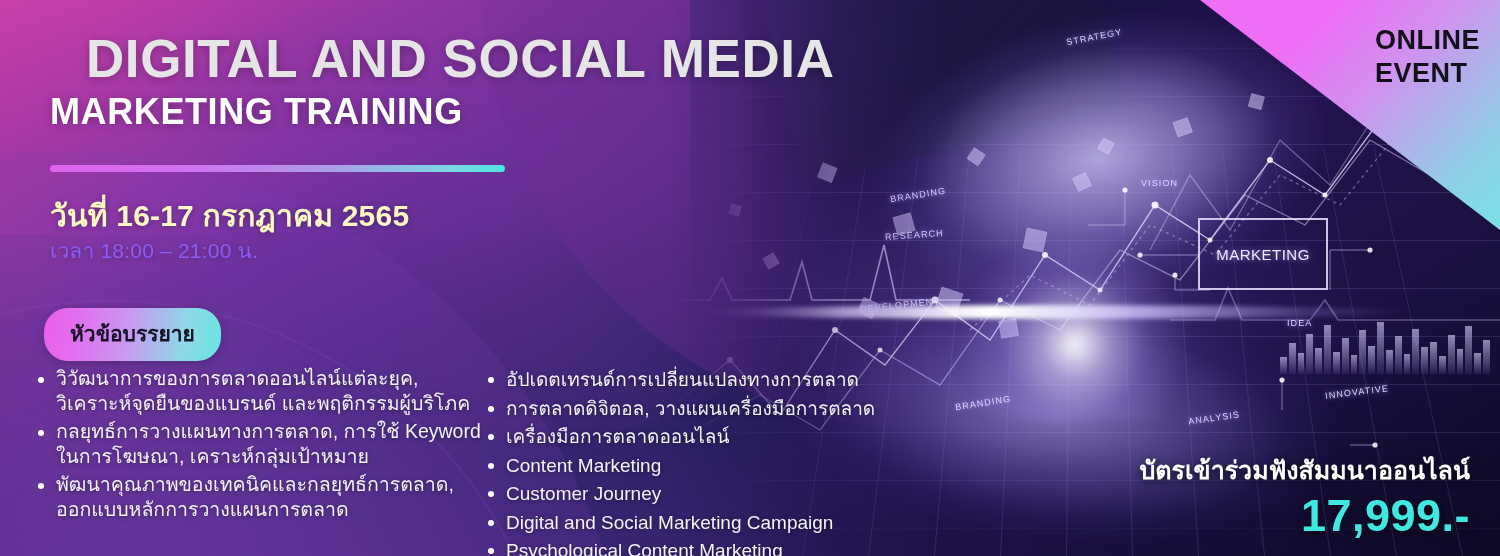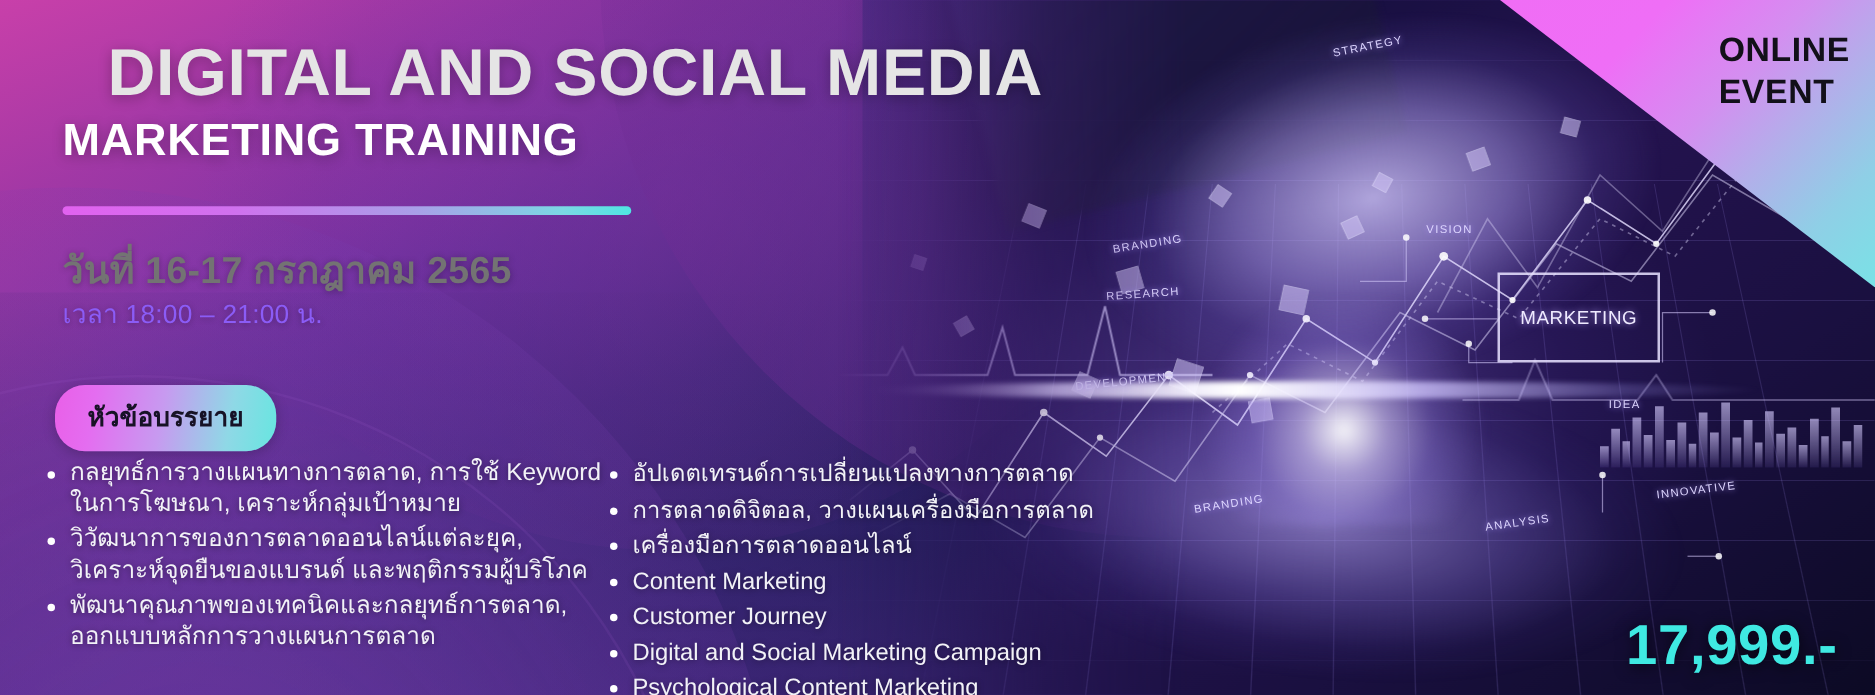--- a/index.html
+++ b/index.html
@@ -173,21 +173,21 @@
     letter-spacing:0.6px; line-height:1;
     text-shadow:0 2px 10px rgba(0,0,0,0.28);
   }
   .rule{
     position:absolute; left:50px; top:165px; width:455px; height:7px;
     border-radius:4px;
     background:linear-gradient(to right, #e162ef 0%, #d071ee 30%, #a99fe8 62%, #7bd8e4 88%, #4fe6e2 100%);
   }
   .date{
     position:absolute; left:50px; top:192px;
-    color:#737373; font-size:30px; font-weight:bold; letter-spacing:0.2px;
+    color:#fef9c3; font-size:30px; font-weight:bold; letter-spacing:0.2px;
     text-shadow:0 1px 6px rgba(0,0,0,0.3);
   }
   .time{
     position:absolute; left:50px; top:234px;
     color:#8b5cf6; font-size:21px; letter-spacing:0.2px;
     text-shadow:0 1px 5px rgba(0,0,0,0.3);
   }
 
   .pill{
     position:absolute; left:44px; top:308px;
@@ -373,34 +373,35 @@
     <div class="title-2">MARKETING TRAINING</div>
     <div class="rule"></div>
 
     <div class="date">วันที่ 16-17 กรกฎาคม 2565</div>
     <div class="time">เวลา 18:00 – 21:00 น.</div>
 
     <div class="pill">หัวข้อบรรยาย</div>
 
     <div class="col-left">
       <ul class="bullets">
+        <li>วิวัฒนาการของการตลาดออนไลน์แต่ละยุค, วิเคราะห์จุดยืนของแบรนด์ และพฤติกรรมผู้บริโภค</li>
         <li>กลยุทธ์การวางแผนทางการตลาด, การใช้ Keyword ในการโฆษณา, เคราะห์กลุ่มเป้าหมาย</li>
-        <li>วิวัฒนาการของการตลาดออนไลน์แต่ละยุค, วิเคราะห์จุดยืนของแบรนด์ และพฤติกรรมผู้บริโภค</li>
         <li>พัฒนาคุณภาพของเทคนิคและกลยุทธ์การตลาด, ออกแบบหลักการวางแผนการตลาด</li>
       </ul>
     </div>
 
     <div class="col-right">
       <ul class="bullets">
         <li>อัปเดตเทรนด์การเปลี่ยนแปลงทางการตลาด</li>
         <li>การตลาดดิจิตอล, วางแผนเครื่องมือการตลาด</li>
         <li>เครื่องมือการตลาดออนไลน์</li>
         <li>Content Marketing</li>
         <li>Customer Journey</li>
         <li>Digital and Social Marketing Campaign</li>
         <li>Psychological Content Marketing</li>
       </ul>
     </div>
 
+    <div class="price-label">บัตรเข้าร่วมฟังสัมมนาออนไลน์</div>
     <div class="price-value">17,999.-</div>
 
   </div>
 </div>
 
 </body></html>

